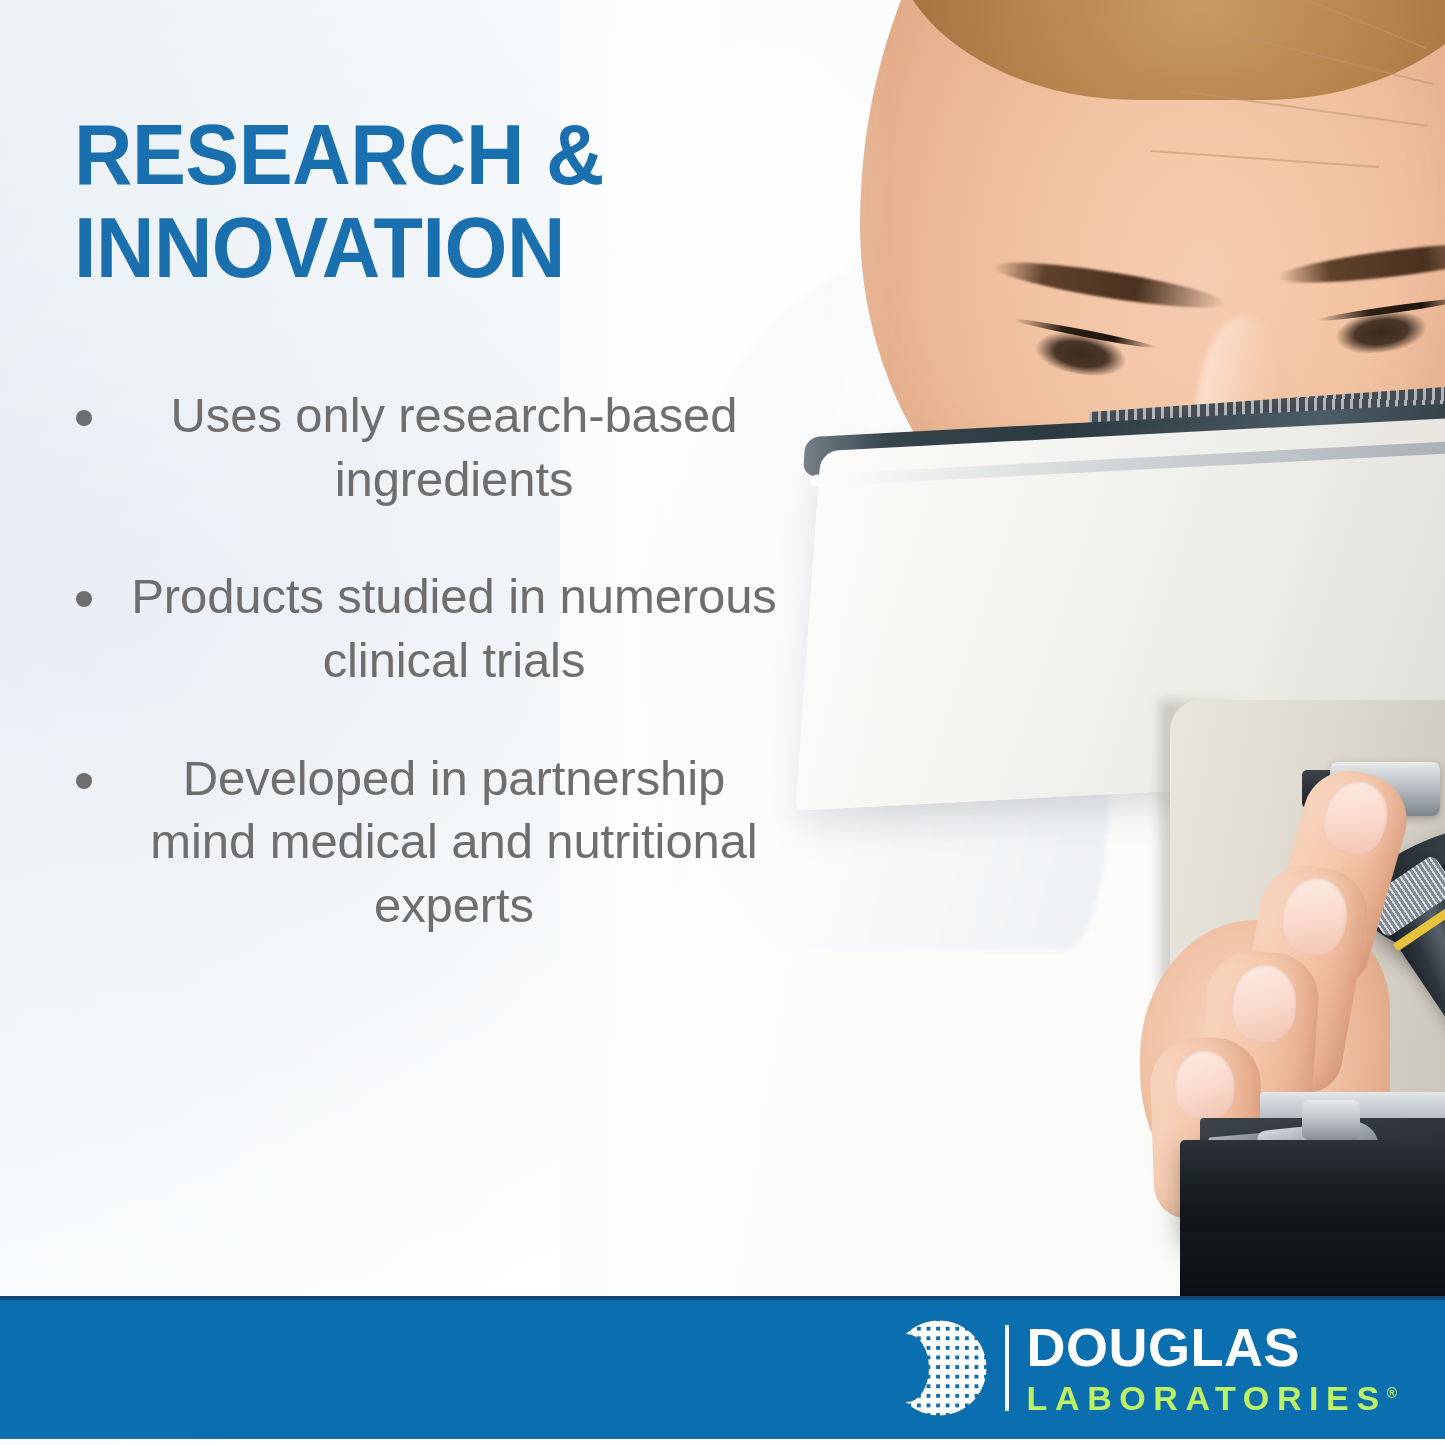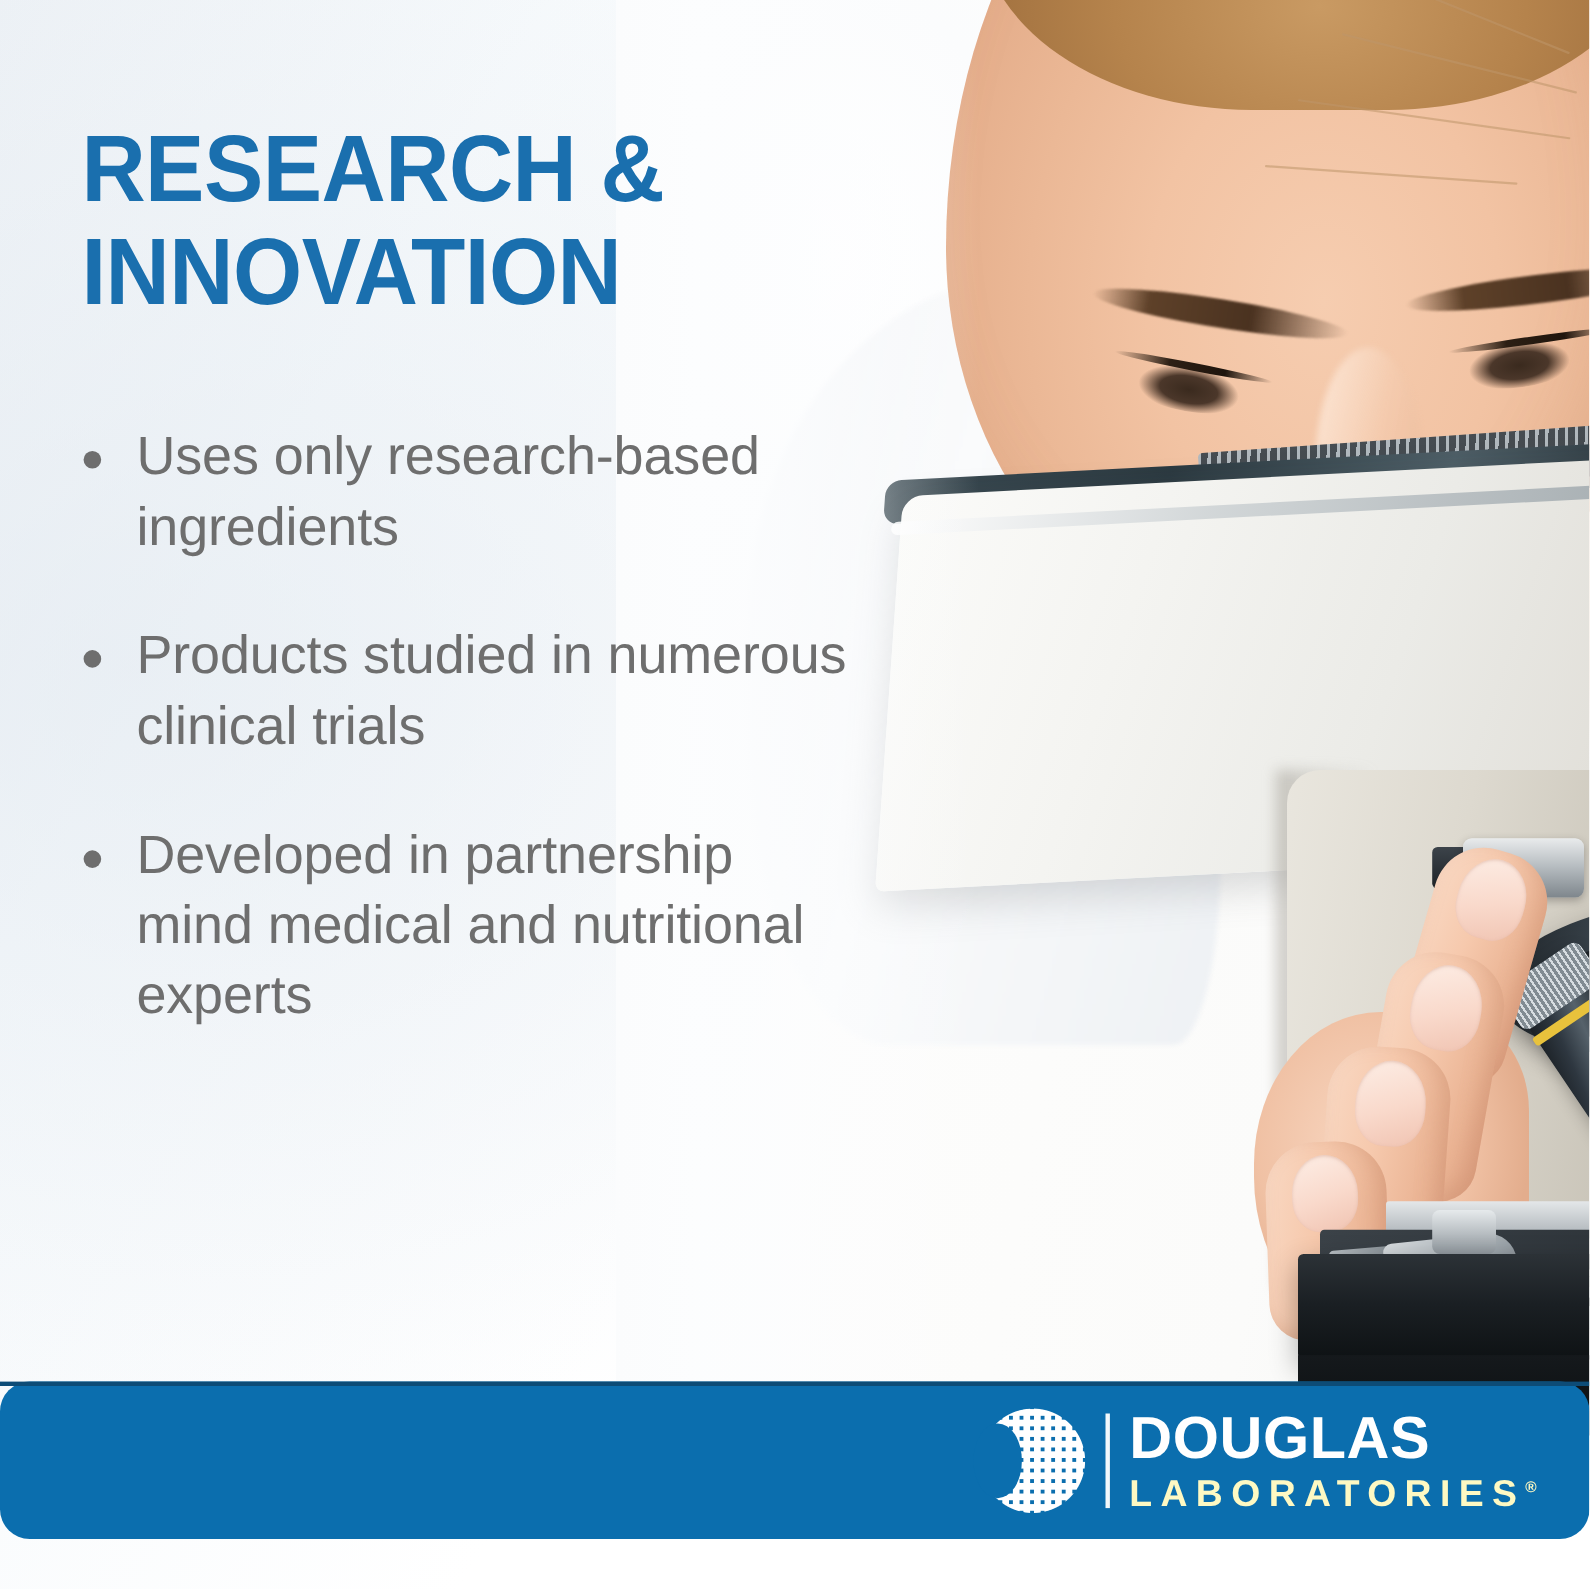--- a/index.html
+++ b/index.html
@@ -382,20 +382,21 @@
   .bullets {
     position: absolute;
     left: 62px;
     top: 384px;
     width: 760px;
   }
   .bullet-row {
     display: flex;
     align-items: flex-start;
     margin-bottom: 54px;
+    text-align: center;
   }
   .bullet-row:last-child { margin-bottom: 0; }
   .bullet-dot {
     flex: 0 0 auto;
     width: 16px;
     height: 16px;
     border-radius: 50%;
     background: #6e6e6e;
     margin: 26px 32px 0 14px;
   }
@@ -406,26 +407,25 @@
     line-height: 1.30;
     font-weight: normal;
     letter-spacing: -0.1px;
     max-width: 660px;
   }
 
   
   .footer {
     position: absolute;
     left: 0;
-    top: 1256px;
+    top: 1296px;
     width: 1445px;
     height: 143px;
     background: #0b6eae;
     z-index: 200;
-    border-radius: 27px;
   }
   .footer-topline {
     position: absolute;
     left: 0; top: 0;
     width: 100%; height: 4px;
     background: #0d4c77;
   }
   .logo {
     position: absolute;
     right: 48px;
@@ -480,21 +480,21 @@
   }
   .logo-douglas {
     color: #ffffff;
     font-family: "Liberation Sans", sans-serif;
     font-weight: bold;
     font-size: 54px;
     line-height: 0.98;
     letter-spacing: 0.5px;
   }
   .logo-labs {
-    color: #fef9c3;
+    color: #bef264;
     font-family: "Liberation Sans", sans-serif;
     font-weight: bold;
     font-size: 34px;
     line-height: 1.0;
     letter-spacing: 7.6px;
     margin-top: 7px;
     position: relative;
   }
   .logo-reg {
     font-size: 14px;

